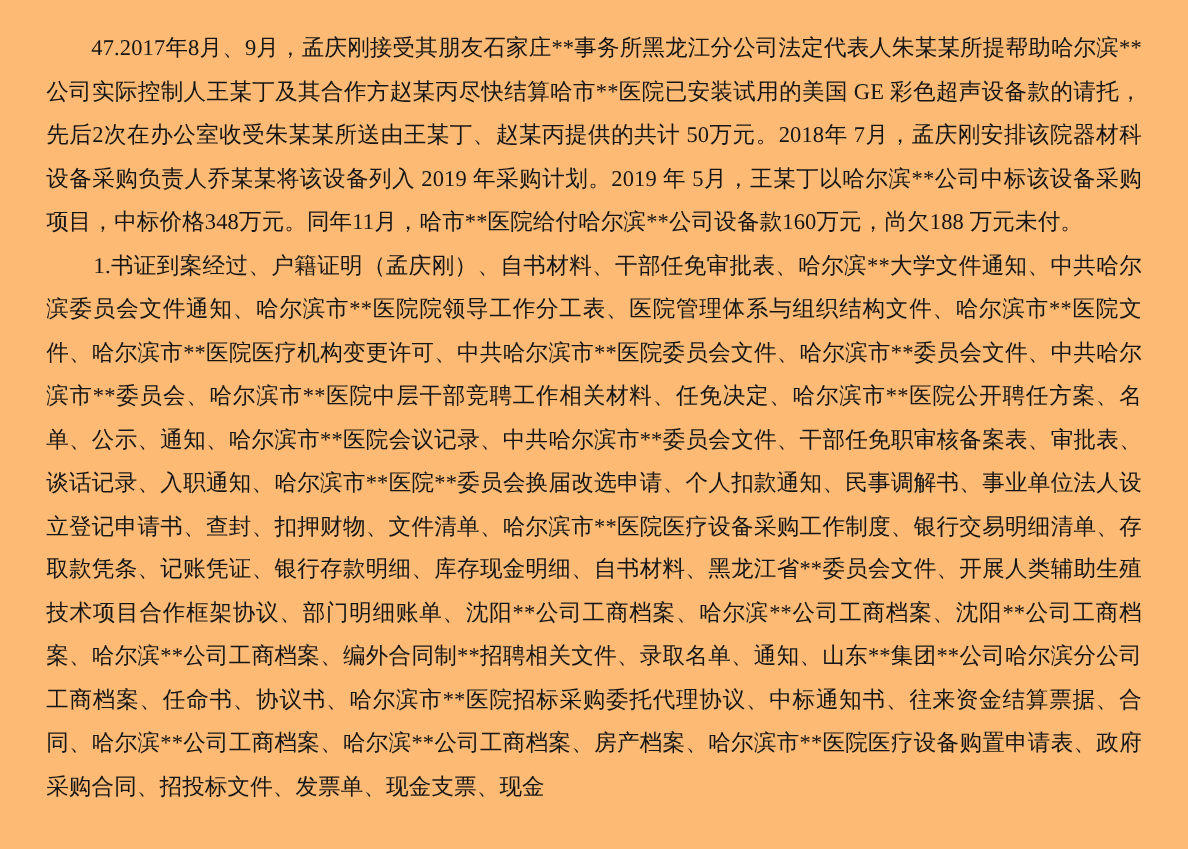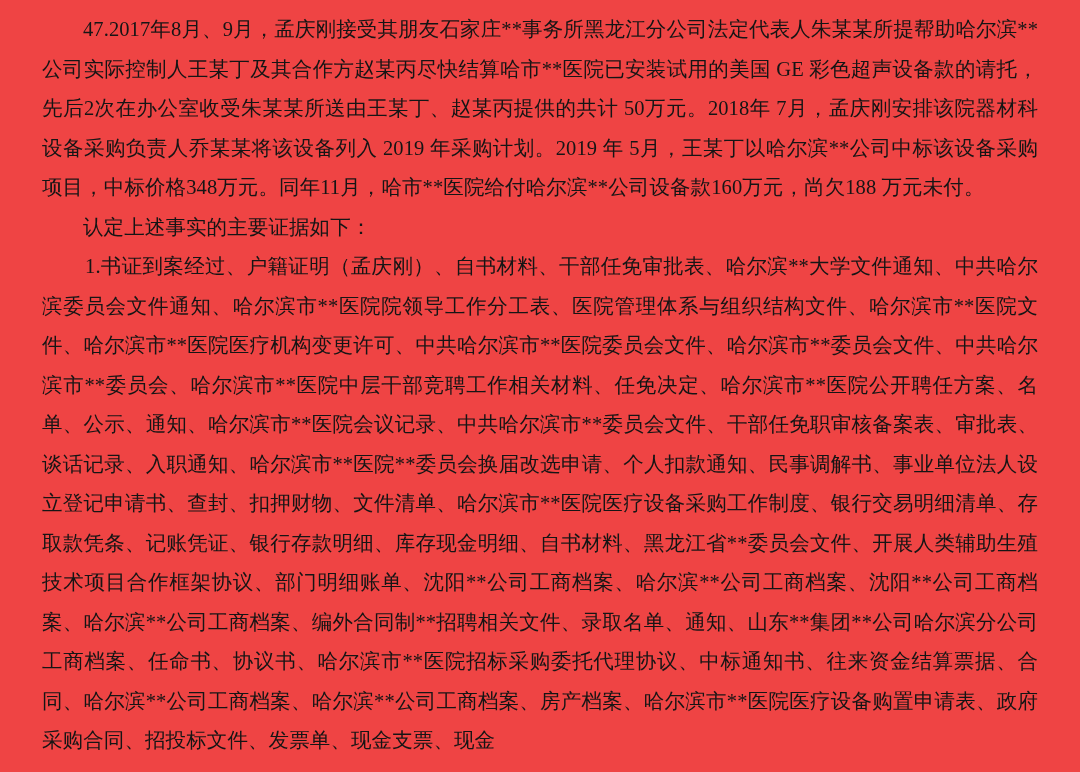--- a/index.html
+++ b/index.html
@@ -11,22 +11,22 @@
     height: 772px;
     background: #ffffff;
     font-family: "Liberation Serif", "DejaVu Serif", serif;
     color: #1a1a1a;
     overflow: hidden;
   }
   .page {
     width: 1080px;
     height: 772px;
     box-sizing: border-box;
-    padding: 10px 42px 0 42px;
-    background: #ef4444;
+    padding: 25px 42px 0 42px;
+    background: #fdba74;
     position: relative;
   }
   .doc-body {
     font-size: 20.5px;
     line-height: 39.5px;
     text-align: justify;
     text-justify: inter-ideograph;
     letter-spacing: 0.1px;
     color: #151515;
   }
@@ -37,16 +37,15 @@
   .para.item-indent {
     text-indent: 2.1em;
   }
 </style>
 </head>
 <body>
 
 <div class="page">
   <div class="doc-body">
     <p class="para">47.2017年8月、9月，孟庆刚接受其朋友石家庄**事务所黑龙江分公司法定代表人朱某某所提帮助哈尔滨**公司实际控制人王某丁及其合作方赵某丙尽快结算哈市**医院已安装试用的美国 GE 彩色超声设备款的请托，先后2次在办公室收受朱某某所送由王某丁、赵某丙提供的共计 50万元。2018年 7月，孟庆刚安排该院器材科设备采购负责人乔某某将该设备列入 2019 年采购计划。2019 年 5月，王某丁以哈尔滨**公司中标该设备采购项目，中标价格348万元。同年11月，哈市**医院给付哈尔滨**公司设备款160万元，尚欠188 万元未付。</p>
-    <p class="para">认定上述事实的主要证据如下：</p>
     <p class="para item-indent">1.书证到案经过、户籍证明（孟庆刚）、自书材料、干部任免审批表、哈尔滨**大学文件通知、中共哈尔滨委员会文件通知、哈尔滨市**医院院领导工作分工表、医院管理体系与组织结构文件、哈尔滨市**医院文件、哈尔滨市**医院医疗机构变更许可、中共哈尔滨市**医院委员会文件、哈尔滨市**委员会文件、中共哈尔滨市**委员会、哈尔滨市**医院中层干部竞聘工作相关材料、任免决定、哈尔滨市**医院公开聘任方案、名单、公示、通知、哈尔滨市**医院会议记录、中共哈尔滨市**委员会文件、干部任免职审核备案表、审批表、谈话记录、入职通知、哈尔滨市**医院**委员会换届改选申请、个人扣款通知、民事调解书、事业单位法人设立登记申请书、查封、扣押财物、文件清单、哈尔滨市**医院医疗设备采购工作制度、银行交易明细清单、存取款凭条、记账凭证、银行存款明细、库存现金明细、自书材料、黑龙江省**委员会文件、开展人类辅助生殖技术项目合作框架协议、部门明细账单、沈阳**公司工商档案、哈尔滨**公司工商档案、沈阳**公司工商档案、哈尔滨**公司工商档案、编外合同制**招聘相关文件、录取名单、通知、山东**集团**公司哈尔滨分公司工商档案、任命书、协议书、哈尔滨市**医院招标采购委托代理协议、中标通知书、往来资金结算票据、合同、哈尔滨**公司工商档案、哈尔滨**公司工商档案、房产档案、哈尔滨市**医院医疗设备购置申请表、政府采购合同、招投标文件、发票单、现金支票、现金</p>
   </div>
 </div>
 
 </body></html>

